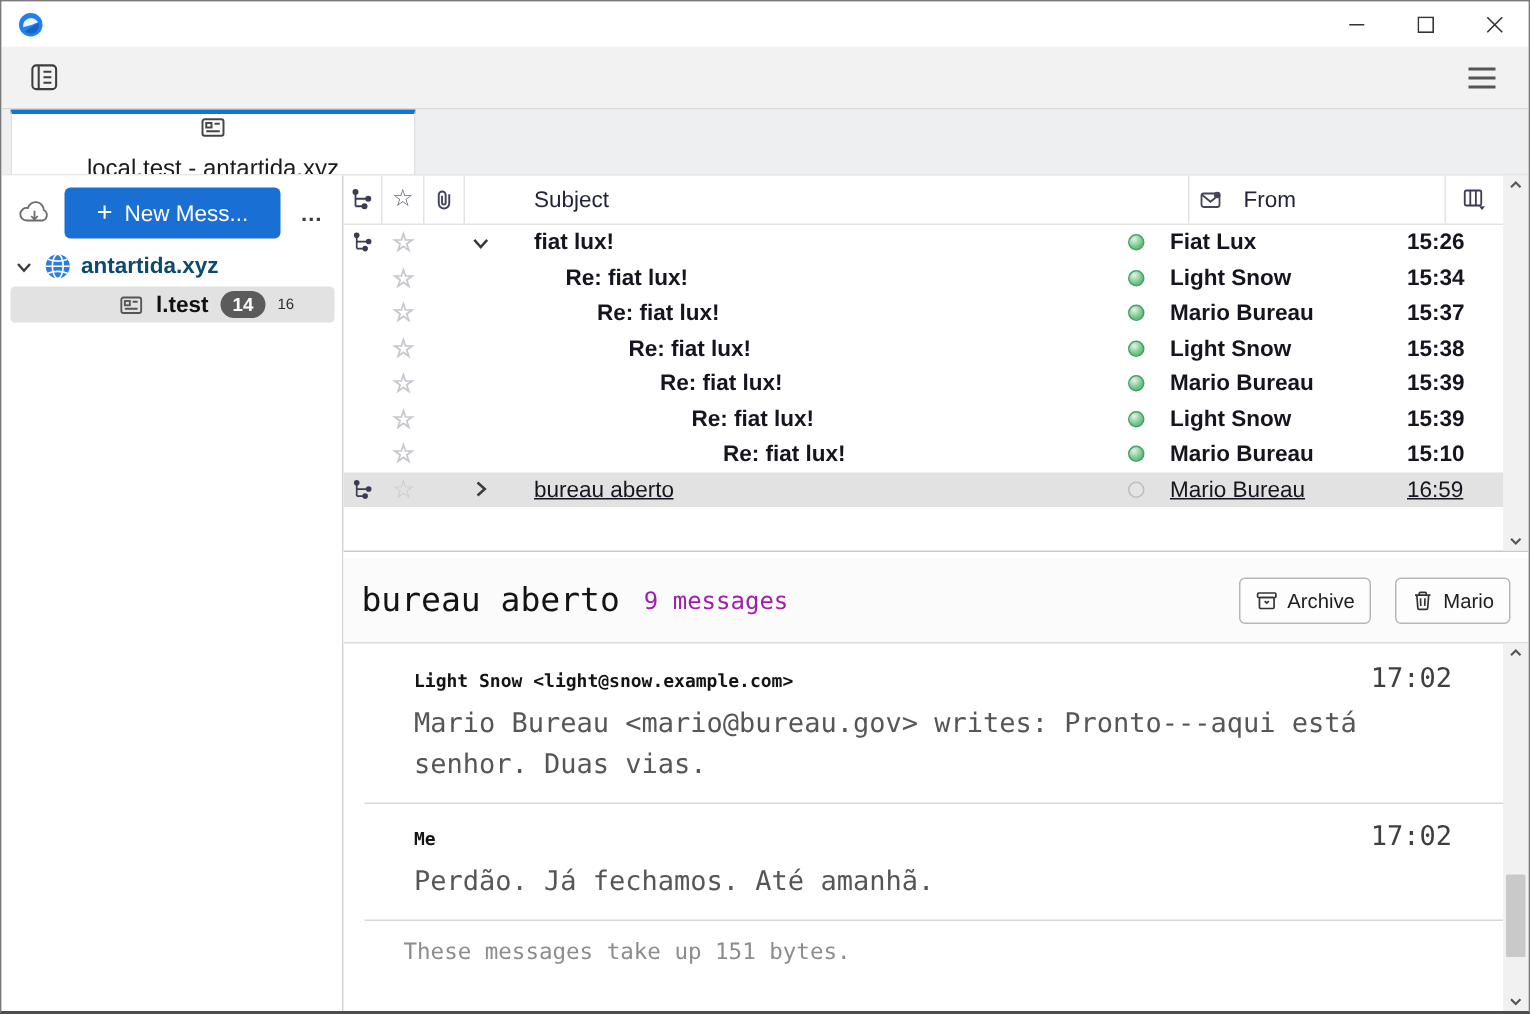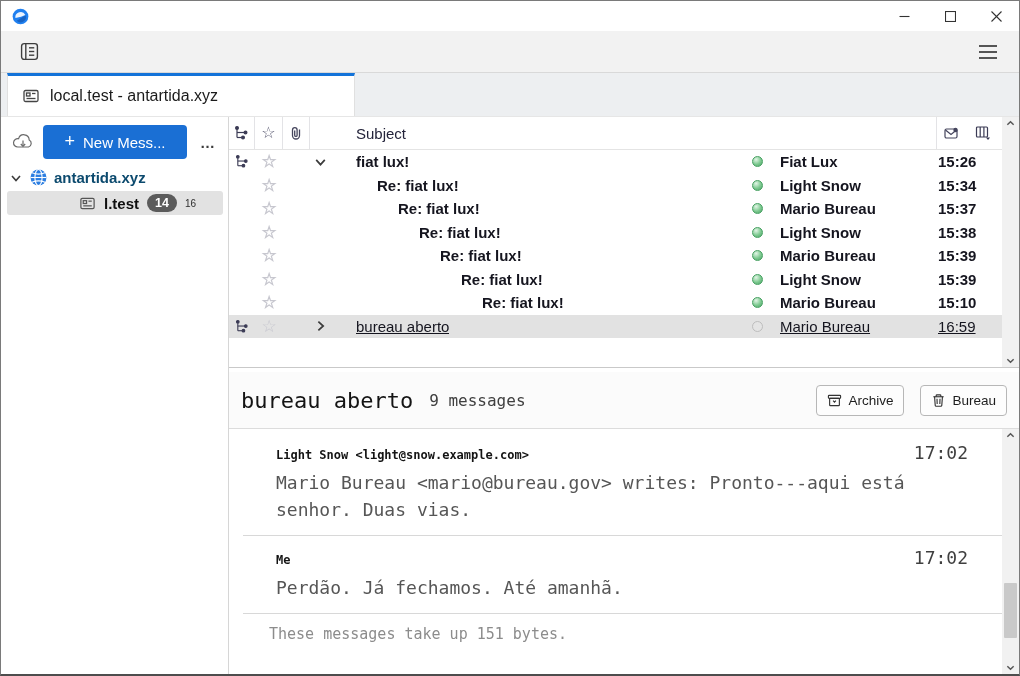--- a/index.html
+++ b/index.html
@@ -19,22 +19,22 @@
   
   .toolbar { height:42px; background:#f2f2f2; border-bottom:1px solid #d9d9d9; display:flex; align-items:center; padding:0 14px; flex:0 0 auto; }
   .spaces-btn { width:28px; height:28px; display:flex; align-items:center; justify-content:center; background:transparent; border:none; }
   .spaces-btn svg { width:19px; height:19px; stroke:#3d3d3d; stroke-width:1.3; fill:none; }
   .toolbar-spacer { flex:1; }
   .menu-btn { width:34px; height:28px; display:flex; flex-direction:column; justify-content:center; gap:4px; align-items:center; background:transparent; border:none; }
   .menu-btn i { display:block; width:18px; height:2px; background:#555; }
 
   
   .tabbar { height:44px; background:#edeff1; border-bottom:1px solid #e6e6e6; display:flex; align-items:stretch; padding-left:6px; flex:0 0 auto; }
-  .tab { width:348px; background:#fff; border-top:3px solid #1373d9; border-left:1px solid #e0e0e0; border-right:1px solid #e0e0e0;
-         display:flex; align-items:center; gap:10px; padding:0 14px; }
+  .tab { width:270px; background:#fff; border-top:3px solid #1373d9; border-left:1px solid #e0e0e0; border-right:1px solid #e0e0e0;
+         display:flex; align-items:center; gap:10px; padding:0 14px;flex-direction:column; }
   .tab-label { font-size:16px; color:#1b1b1b; white-space:nowrap; overflow:hidden; }
   .icon-news { width:18px; height:18px; flex:0 0 auto; }
 
   
   .main { flex:1; display:flex; min-height:0; }
 
   
   .sidebar { width:228px; flex:0 0 auto; border-right:1px solid #d6d6d6; background:#fff; padding-top:5px; }
   .sb-actions { display:flex; align-items:center; height:40px; padding:0 5px 0 8px; gap:6px; }
   .cloud-btn { width:28px; height:28px; border:none; background:transparent; display:flex; align-items:center; justify-content:center; }
@@ -95,21 +95,21 @@
   .vscroll svg { width:9px; height:9px; stroke:#565656; stroke-width:1.6; fill:none; }
   .scroll-thumb { position:absolute; left:2px; width:13px; background:#c9c9c9; border-radius:1px; }
 
   
   .splitter { height:5px; flex:0 0 auto; background:#fff; border-top:1px solid #c9c9c9; }
 
   
   .thread-header { height:57px; flex:0 0 auto; background:#fbfbfb; border-bottom:1px solid #dcdcdc;
                    display:flex; align-items:center; padding:0 12px; gap:16px; }
   .thread-title { font-family:"DejaVu Sans Mono", monospace; font-size:22px; color:#141414; }
-  .thread-count { font-family:"DejaVu Sans Mono", monospace; font-size:16px; color:#404040; }
+  .thread-count { font-family:"DejaVu Sans Mono", monospace; font-size:16px; color:#a21caf; }
   .th-spacer { flex:1; }
   .tool-btn { height:31px; background:#fdfdfd; border:1px solid #b7b7b7; border-radius:4px; display:flex; align-items:center; gap:6px;
               padding:0 10px; font-size:13.5px; font-family:inherit; color:#1d1d1d; }
   .tool-btn svg { width:15px; height:15px; stroke:#333; stroke-width:1.2; fill:none; }
 
   
   .messages-wrap { flex:1; display:flex; min-height:0; }
   .messages { flex:1; min-width:0; font-family:"DejaVu Sans Mono", monospace; overflow:hidden; padding-top:2px; }
   .msg-card { padding:11px 34px 12px 47px; }
   .msg-head { display:flex; align-items:baseline; }
@@ -251,20 +251,23 @@
             <span class="hcell c-subject hsep">
               <span>Subject</span>
             </span>
             <span class="hcell c-unread hicon">
               <svg viewBox="0 0 16 16" fill="none" stroke="#44445c" stroke-width="1.2">
                 <rect x="2" y="4" width="12" height="9" rx="1.5"></rect>
                 <path d="M2.5 5 8 9.5 13.5 5"></path>
                 <circle cx="12.5" cy="5" r="2.2" fill="#44445c" stroke="none"></circle>
               </svg>
             </span>
+            <span class="hcell c-from hsep">
+              <span>From</span>
+            </span>
             <span class="hcell c-picker hicon">
               <svg viewBox="0 0 16 16" fill="none" stroke="#3b3b55" stroke-width="1.2">
                 <rect x="1.5" y="2" width="11" height="10" rx="1"></rect>
                 <line x1="5.2" y1="2" x2="5.2" y2="12"></line>
                   <line x1="8.9" y1="2" x2="8.9" y2="12"></line>
                 <path d="M11 12.5 l2 2.5 2-2.5 z" fill="#3b3b55" stroke="none"></path>
               </svg>
             </span>
           </div>
           <div class="rows">
@@ -519,21 +522,21 @@
           <span>Archive</span>
         </button>
         <button class="tool-btn">
           <svg viewBox="0 0 16 16">
             <path d="M2.5 4 h11"></path>
               <path d="M5.5 4 v-1.2 a0.8 0.8 0 0 1 .8-.8 h3.4 a0.8 0.8 0 0 1 .8.8 V4"></path>
             <path d="M3.8 4 l.7 9.2 a1 1 0 0 0 1 .9 h5 a1 1 0 0 0 1-.9 L12.2 4"></path>
             <line x1="6.4" y1="6.2" x2="6.6" y2="11.8"></line>
               <line x1="9.6" y1="6.2" x2="9.4" y2="11.8"></line>
           </svg>
-          <span>Bureau</span>
+          <span>Mario</span>
         </button>
       </div>
 
       <div class="messages-wrap">
         <div class="messages">
           <div id="thread-cards">
               <div>
     <div class="msg-card">
       <div class="msg-head">
         <span class="msg-sender">Light Snow &lt;light@snow.example.com&gt;</span>

